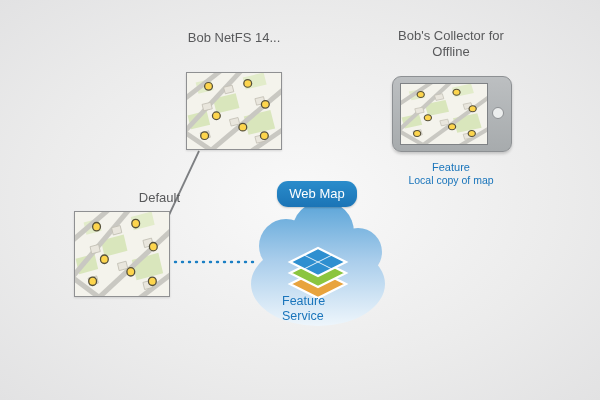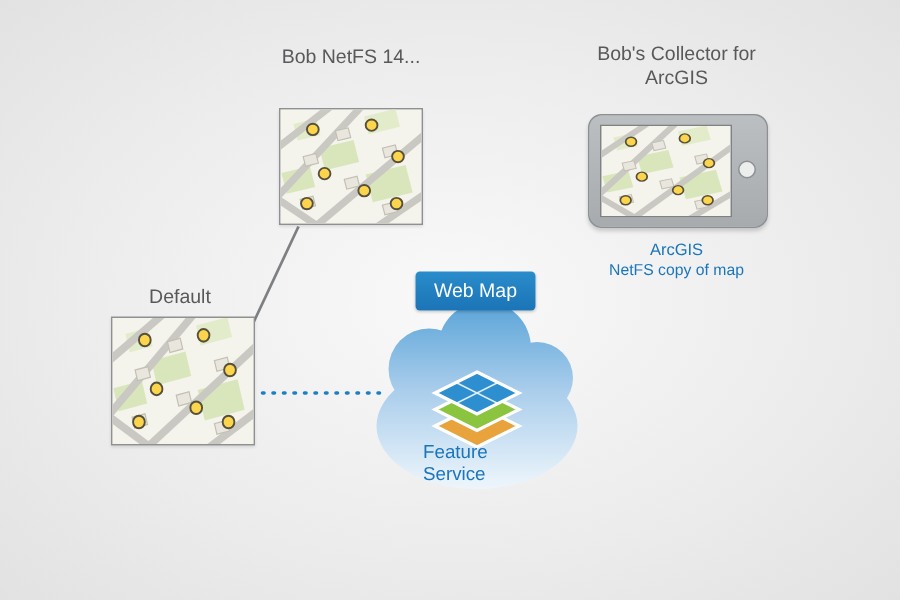--- a/index.html
+++ b/index.html
@@ -100,42 +100,42 @@
     <line x1="175" y1="262" x2="258" y2="262" stroke="#1b7fc4" stroke-width="2.4" stroke-dasharray="1 6" stroke-linecap="round"></line>
   </svg>
 
   <div class="node node-label" style="left:158px;top:30px;width:152px;">Bob NetFS 14...</div>
   <div class="map-thumb" style="left:186px;top:72px;width:96px;height:78px;">
     <svg viewBox="0 0 96 80" preserveAspectRatio="none">
         <use href="#map-art"></use>
       </svg>
   </div>
 
-  <div class="node node-label" style="left:394px;top:28px;width:114px;">Bob's Collector for ArcGIS</div>
+  <div class="node node-label" style="left:394px;top:28px;width:114px;">Bob's Collector for Offline</div>
   <div class="tablet" style="left:392px;top:76px;width:118px;height:74px;">
     <div class="tablet-screen">
       <svg viewBox="0 0 96 80" preserveAspectRatio="none">
           <use href="#map-art"></use>
         </svg>
     </div>
     <div class="tablet-home"></div>
   </div>
   <div class="node blue-caption" style="left:394px;top:160px;width:114px;">
-    <div class="cap-strong">ArcGIS</div>
-    <div>NetFS copy of map</div>
+    <div class="cap-strong">Feature</div>
+    <div>Local copy of map</div>
   </div>
 
-  <div class="node node-label" style="left:72px;top:190px;width:96px;">Default</div>
+  <div class="node node-label" style="left:84px;top:190px;width:96px;text-align:right;">Default</div>
   <div class="map-thumb" style="left:74px;top:211px;width:96px;height:86px;">
     <svg viewBox="0 0 96 80" preserveAspectRatio="none">
         <use href="#map-art"></use>
       </svg>
   </div>
 
-  <div class="webmap-btn" style="left:277px;top:181px;">Web Map</div>
+  <div class="webmap-btn" style="left:277px;top:181px;border-radius:11px;">Web Map</div>
 
   <div class="cloud-wrap" style="left:238px;top:196px;width:160px;height:145px;">
     <svg width="160" height="145" viewBox="0 0 160 145">
       <defs>
         <linearGradient id="cloudGrad" gradientUnits="userSpaceOnUse" x1="0" y1="8" x2="0" y2="132">
           <stop offset="0" stop-color="#5da6d9"></stop>
           <stop offset="0.45" stop-color="#a9cdeb"></stop>
           <stop offset="1" stop-color="#f0f7fc"></stop>
         </linearGradient>
       </defs>

